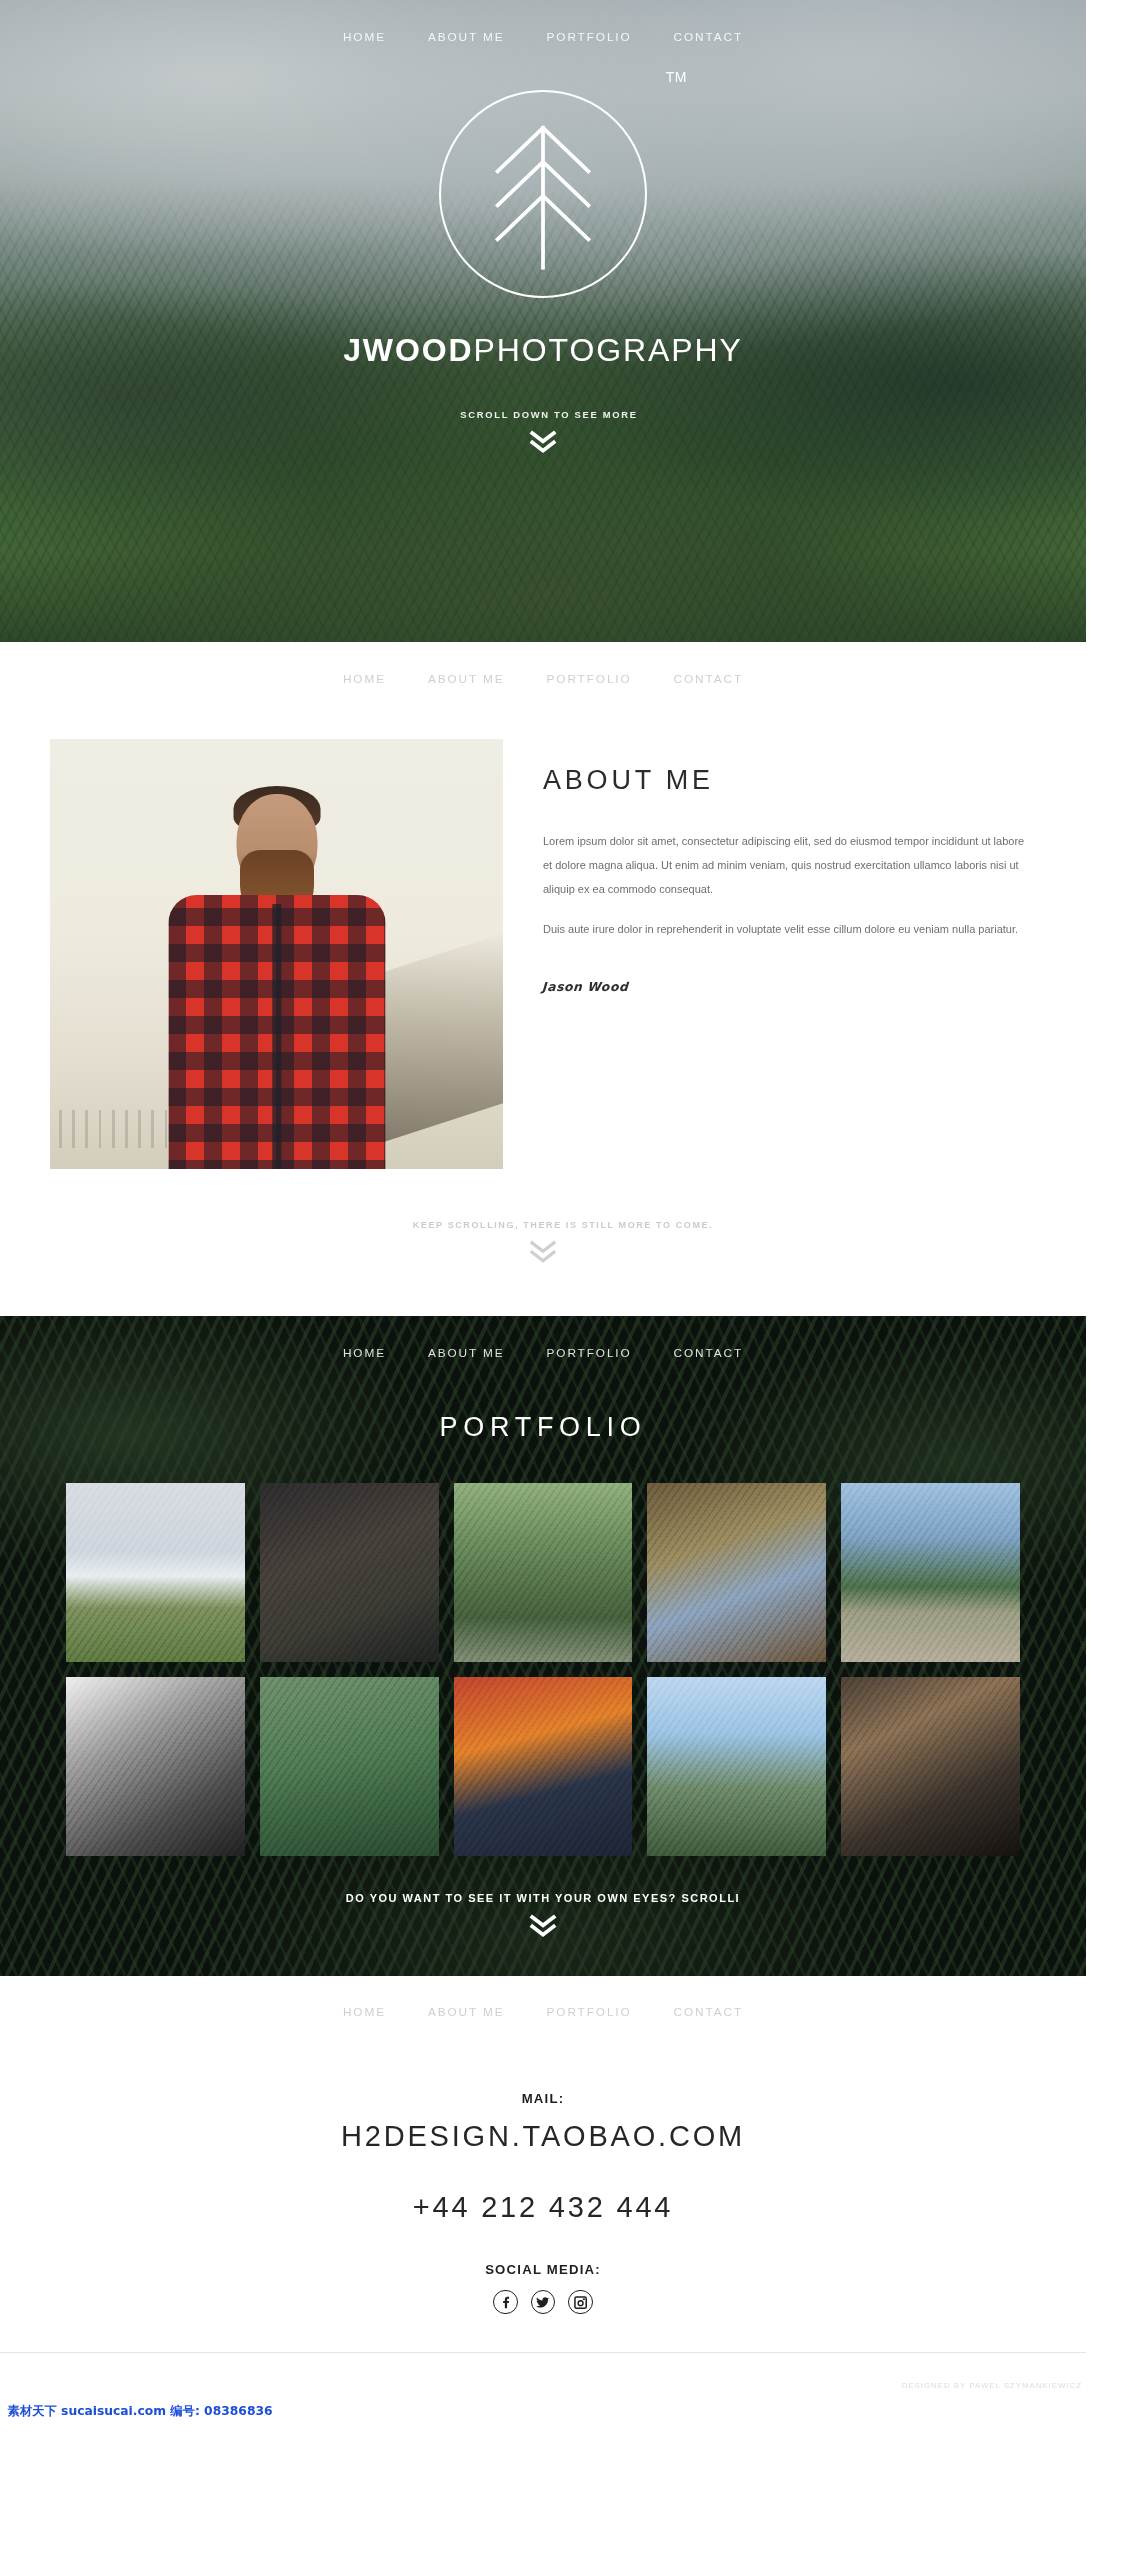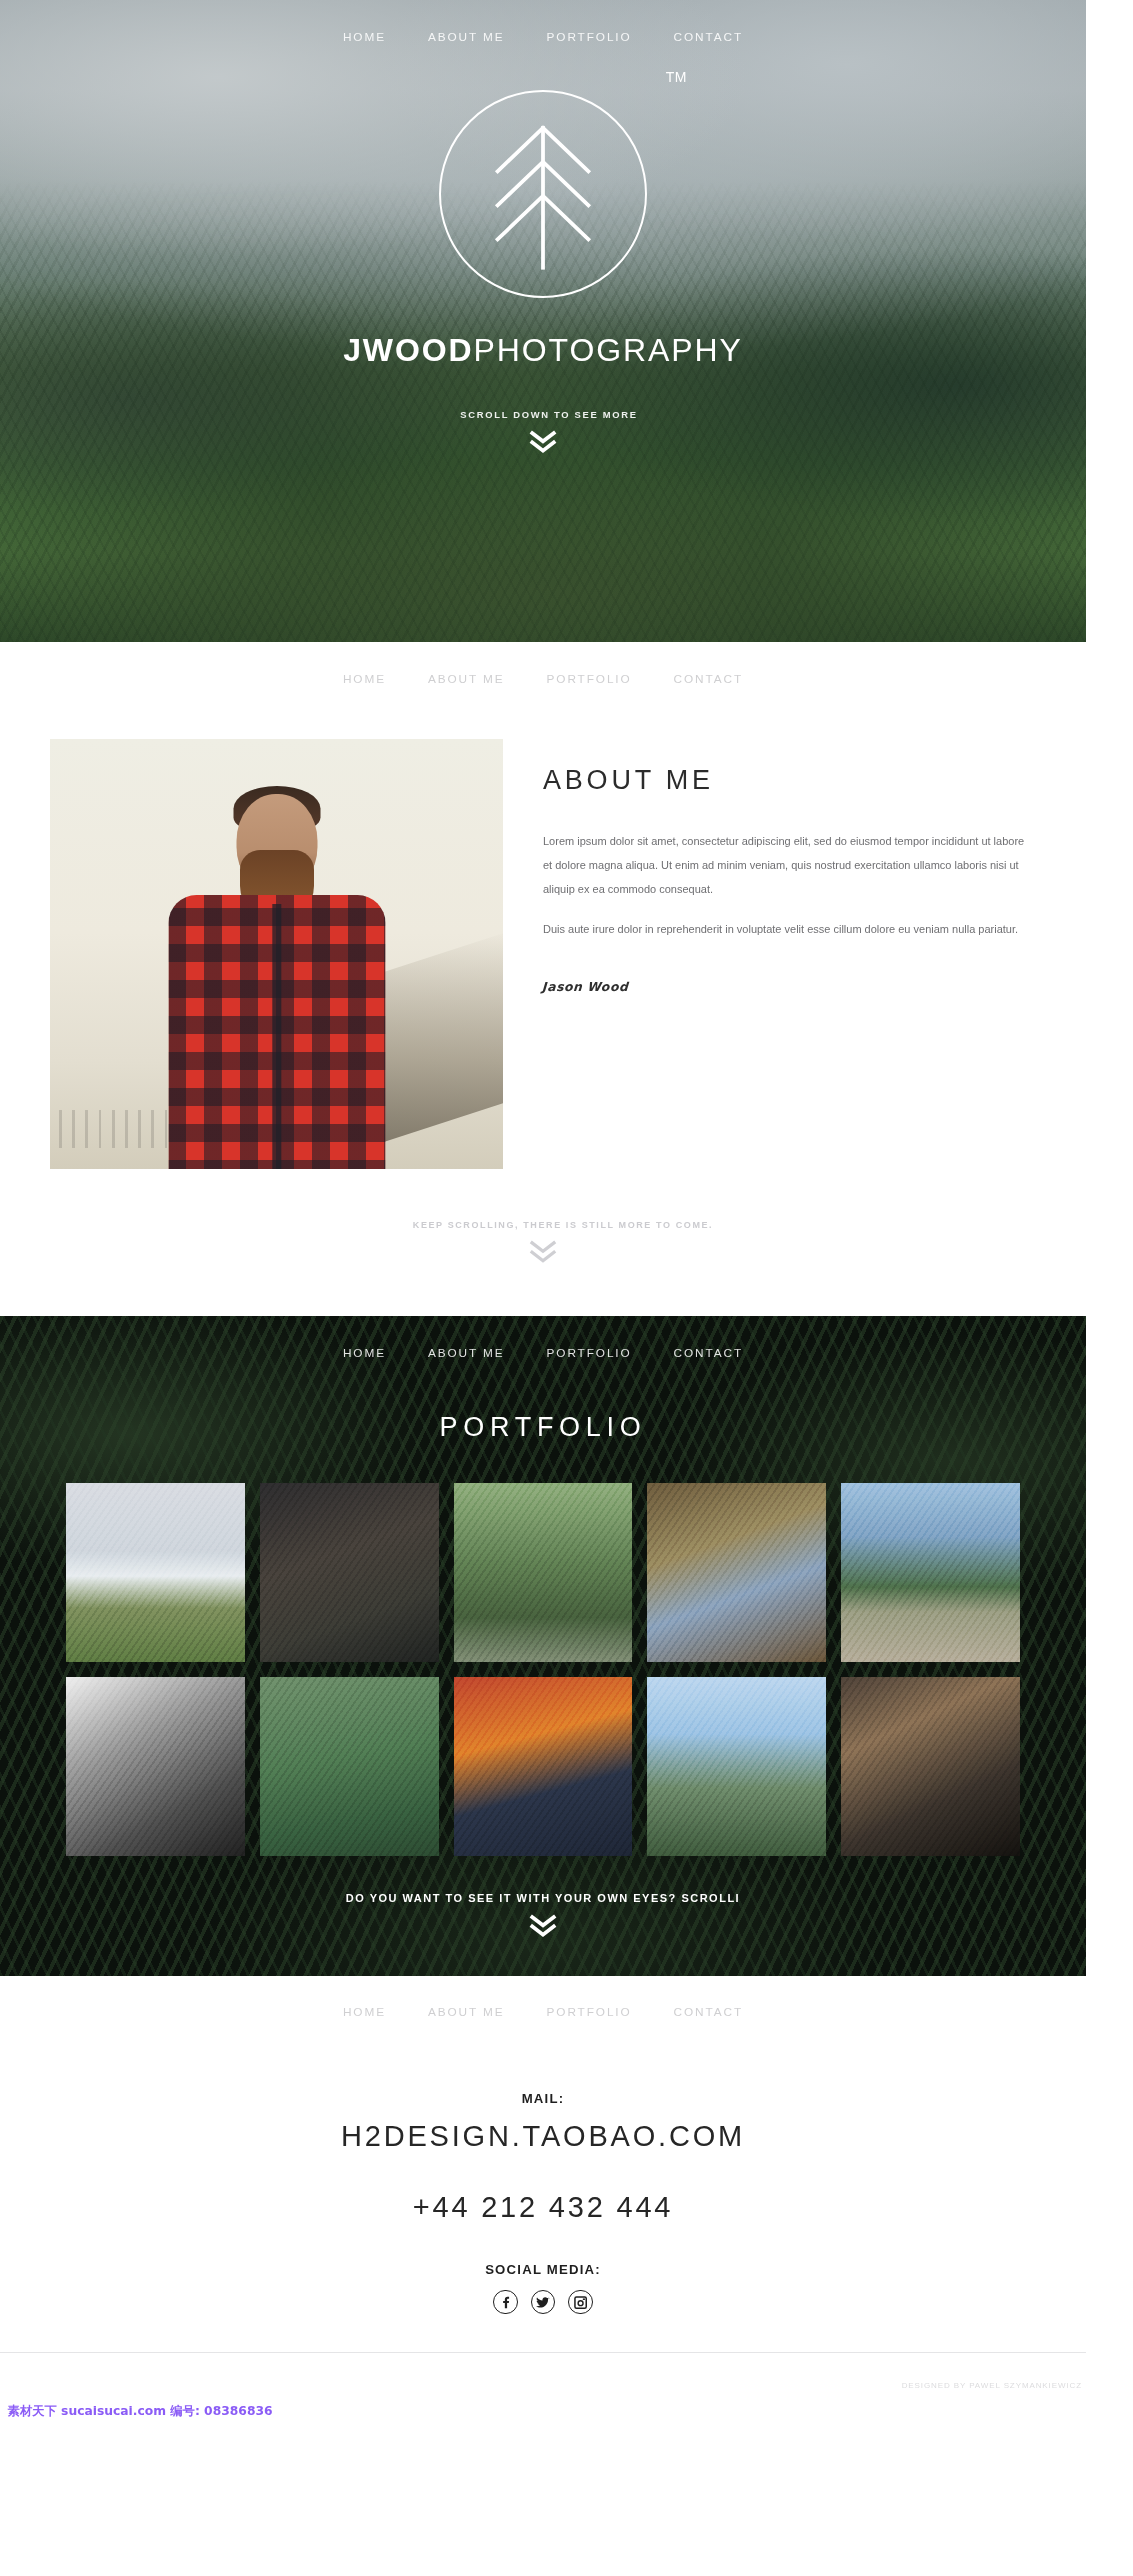--- a/index.html
+++ b/index.html
@@ -298,21 +298,21 @@
     left: 0; right: 4px;
     top: 28px;
     text-align: right;
     color: #dcdcde;
     font-size: 8px;
     letter-spacing: 0.9px;
   }
   .watermark {
     position: absolute;
     left: 7.6px; bottom: 7.6px;
-    color: #8b5cf6;
+    color: #1d4ed8;
     font-size: 12.3px;
     font-weight: 700;
     font-family: "DejaVu Sans", sans-serif;
     white-space: nowrap;
   }
 </style>
 </head>
 <body>
 
 <div class="page">

